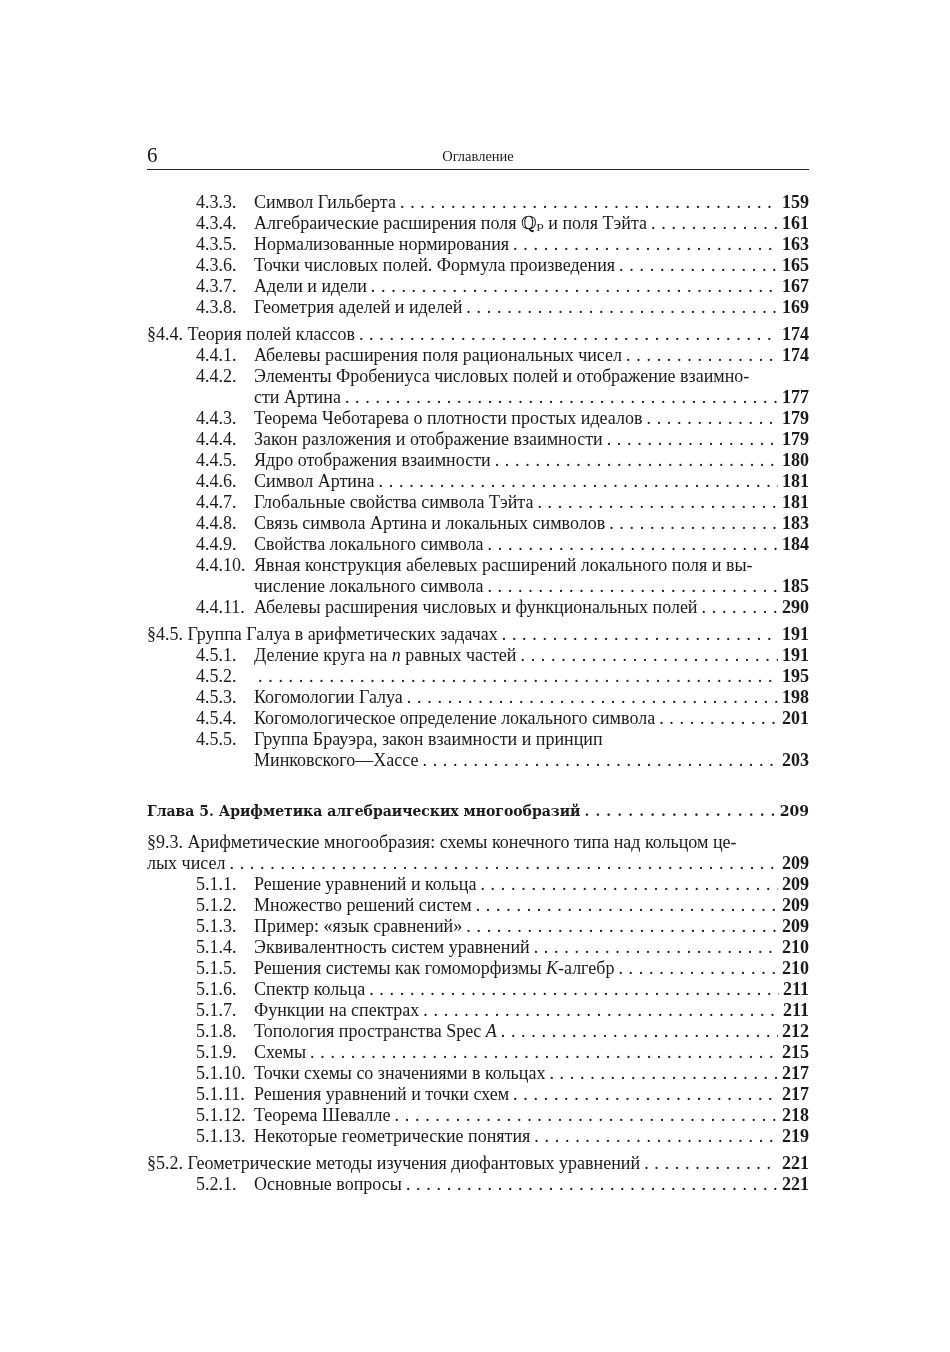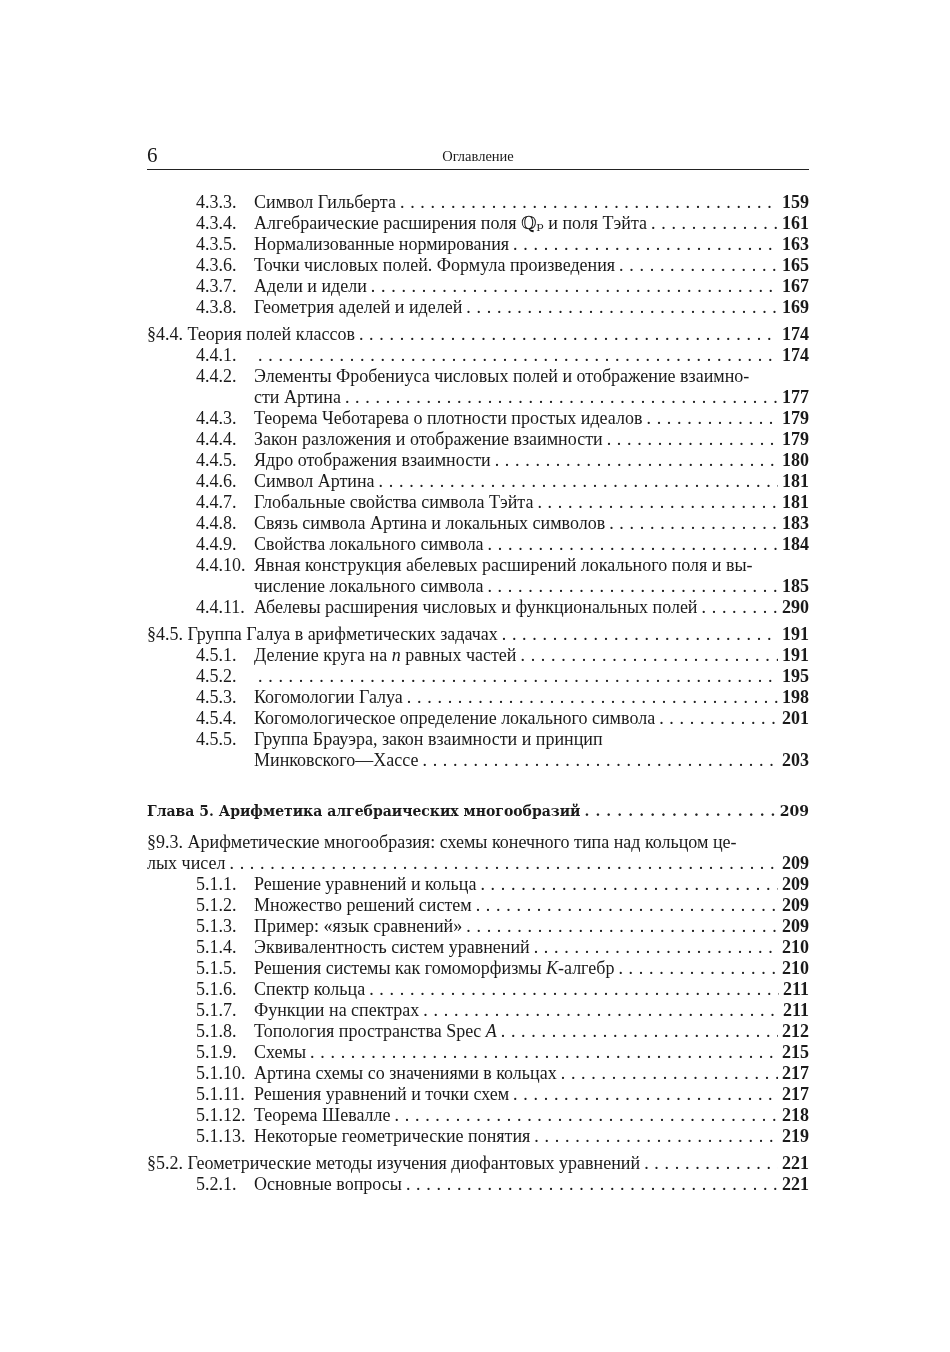--- a/index.html
+++ b/index.html
@@ -90,20 +90,21 @@
   <div class="row sec">
     <div class="body">
         <span class="title">§4.4. Теория полей классов</span>
         <span class="dots"></span>
         <span class="pg">174</span>
       </div>
   </div>
   <div class="row">
     <span class="num">4.4.1.</span>
     <div class="body">
+        <span class="title">Абелевы расширения поля рациональных чисел</span>
         <span class="dots"></span>
         <span class="pg">174</span>
       </div>
   </div>
   <div class="row">
     <span class="num">4.4.2.</span>
     <div class="body">
         <span class="title">Элементы Фробениуса числовых полей и отображение взаимно-</span>
       </div>
   </div>
@@ -338,21 +339,21 @@
     <span class="num">5.1.9.</span>
     <div class="body">
         <span class="title">Схемы</span>
         <span class="dots"></span>
         <span class="pg">215</span>
       </div>
   </div>
   <div class="row">
     <span class="num">5.1.10.</span>
     <div class="body">
-        <span class="title">Артина схемы со значениями в кольцах</span>
+        <span class="title">Точки схемы со значениями в кольцах</span>
         <span class="dots"></span>
         <span class="pg">217</span>
       </div>
   </div>
   <div class="row">
     <span class="num">5.1.11.</span>
     <div class="body">
         <span class="title">Решения уравнений и точки схем</span>
         <span class="dots"></span>
         <span class="pg">217</span>

